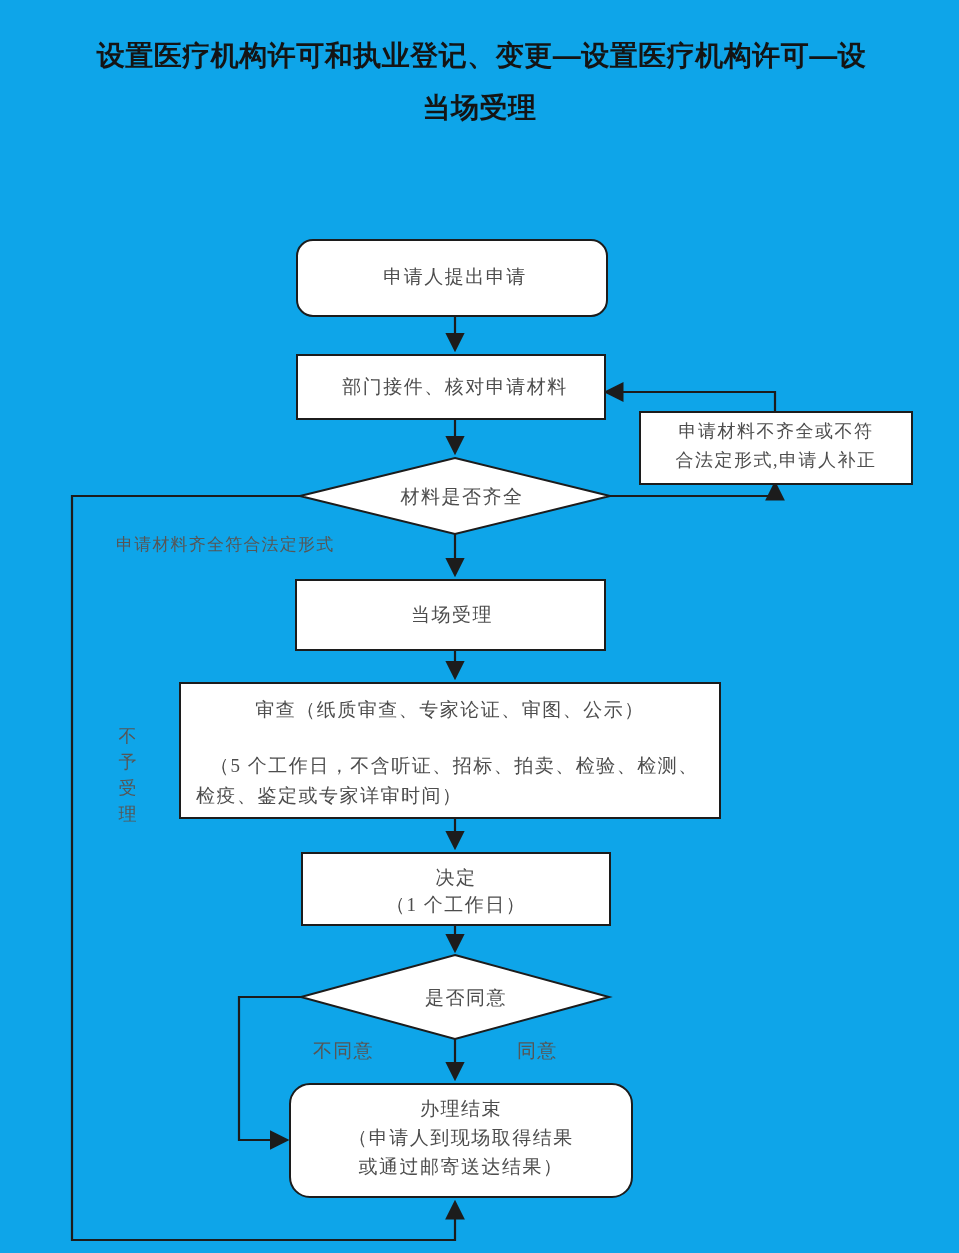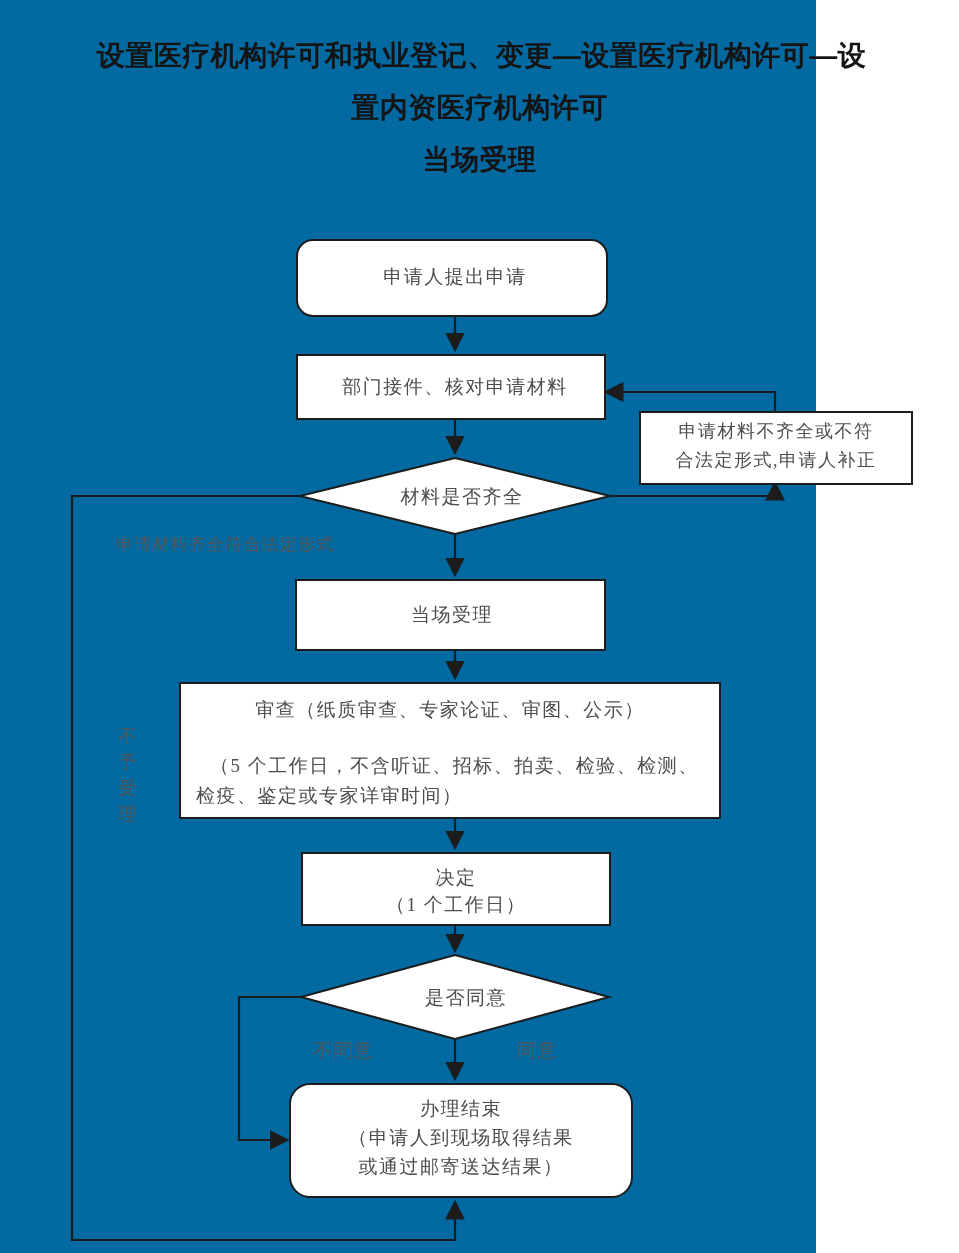--- a/index.html
+++ b/index.html
@@ -9,23 +9,23 @@
   }
   body {
     width: 959px;
     height: 1253px;
     font-family: "Liberation Serif", "DejaVu Serif", serif;
     position: relative;
     overflow: hidden;
   }
   #page {
     position: relative;
-    width: 816px;
+    width: 959px;
     height: 1253px;
-    background: #0369a1;
+    background: #0ea5e9;
   }
   .title-block {
     position: absolute;
     top: 30px;
     left: 0;
     width: 959px;
     text-align: center;
     color: #111111;
   }
   .title-line {
@@ -82,21 +82,20 @@
     dominant-baseline: middle;
   }
 </style>
 </head>
 <body>
 
 <div id="page">
 
   <div class="title-block">
     <div class="title-line l1">设置医疗机构许可和执业登记、变更—设置医疗机构许可—设</div>
-    <div class="title-line l2">置内资医疗机构许可</div>
     <div class="title-line l3">当场受理</div>
   </div>
 
   <svg class="flow" viewBox="0 0 959 1253">
     <defs>
       <marker id="arrow" viewBox="0 0 12 12" refX="10" refY="6" markerWidth="9" markerHeight="9" orient="auto-start-reverse">
         <path d="M 0 0 L 12 6 L 0 12 z" fill="#1c1c1c"></path>
       </marker>
     </defs>
 

